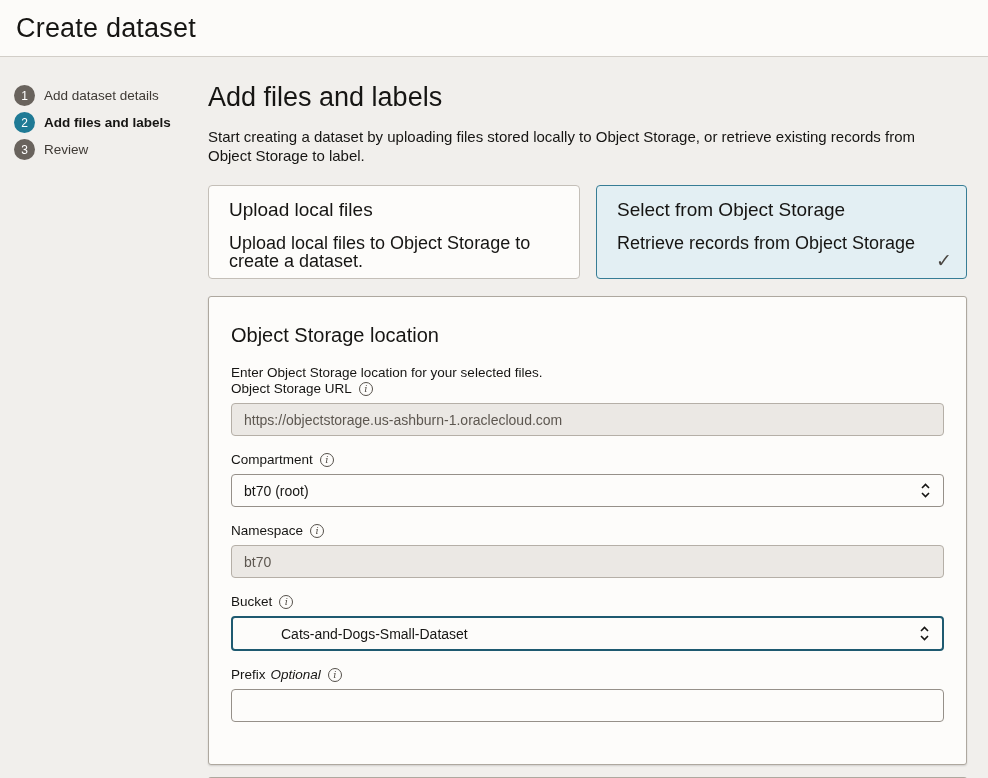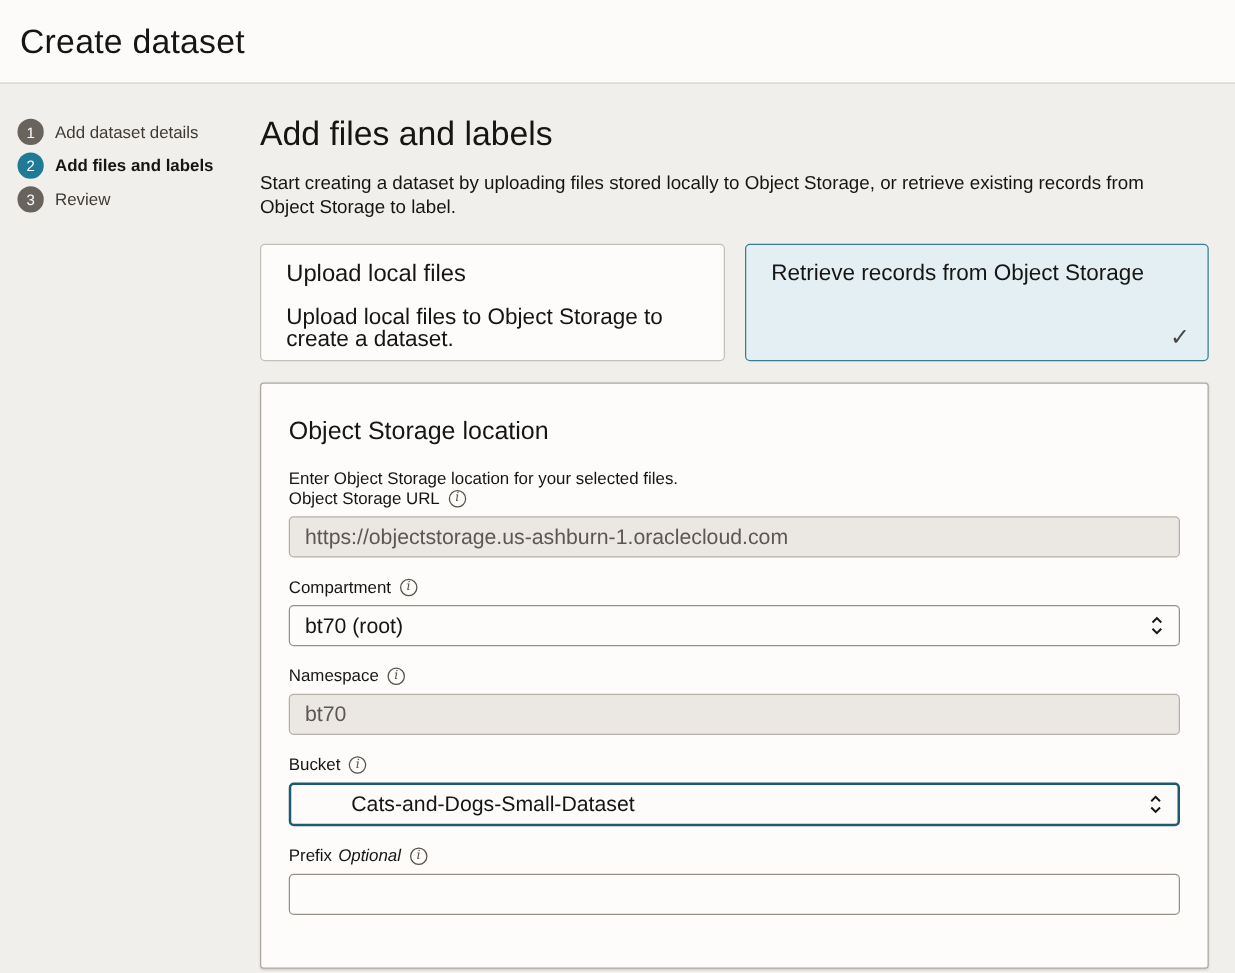--- a/index.html
+++ b/index.html
@@ -4,21 +4,21 @@
 <style>
   * { margin:0; padding:0; box-sizing:border-box; }
   html,body { width:988px; height:778px; overflow:hidden; }
   body {
     font-family:"Liberation Sans", sans-serif;
     background:#f1efec;
     color:#161513;
   }
   
   .page-header {
-    height:67px;
+    height:57px;
     background:#fcfbf9;
     border-bottom:1px solid #d2cec8;
     display:flex; align-items:center;
     padding:0 16px;
   }
   .page-title { font-size:27px; font-weight:400; letter-spacing:0.2px; }
 
   
   .content { display:flex; padding-top:24px; }
   .stepper { width:208px; flex-shrink:0; padding-left:14px; padding-top:4px; }
@@ -77,21 +77,21 @@
     width:14px; height:14px; margin-left:7px;
     border:1px solid #55504a; border-radius:50%;
     font-size:10px; font-style:italic;
     font-family:"DejaVu Serif", serif;
     display:inline-flex; align-items:center; justify-content:center;
     color:#55504a; line-height:1;
   }
   .input {
     width:100%; height:33px;
     border:1px solid #969089; border-radius:4px;
-    background:#fdfcfa; font-size:17px;
+    background:#fdfcfa; font-size:14px;
     padding:0 12px;
     display:flex; align-items:center; justify-content:space-between;
     color:#161513;
   }
   .input.readonly { background:#ebe8e4; border-color:#b5afa7; color:#5d5750; }
   .select { cursor:pointer; }
   .select.focused { border:2px solid #1e5a70; height:35px;padding-left:48px; }
   .chevrons { display:flex; align-items:center; margin-left:8px; }
   input.text-input {
     width:100%; height:33px;
@@ -136,20 +136,21 @@
   <main class="main">
     <h1>Add files and labels</h1>
     <p class="intro">Start creating a dataset by uploading files stored locally to Object Storage, or retrieve existing records from Object Storage to label.</p>
 
     <div class="cards">
       <div class="card card-upload">
         <h3>Upload local files</h3>
         <p>Upload local files to Object Storage to create a dataset.</p>
       </div>
       <div class="card card-selected">
+        <h3>Select from Object Storage</h3>
         <p>Retrieve records from Object Storage</p>
         <span class="check">✓</span>
       </div>
     </div>
 
     <section class="panel">
       <h2>Object Storage location</h2>
       <p class="panel-desc">Enter Object Storage location for your selected files.</p>
 
       <div class="field">

